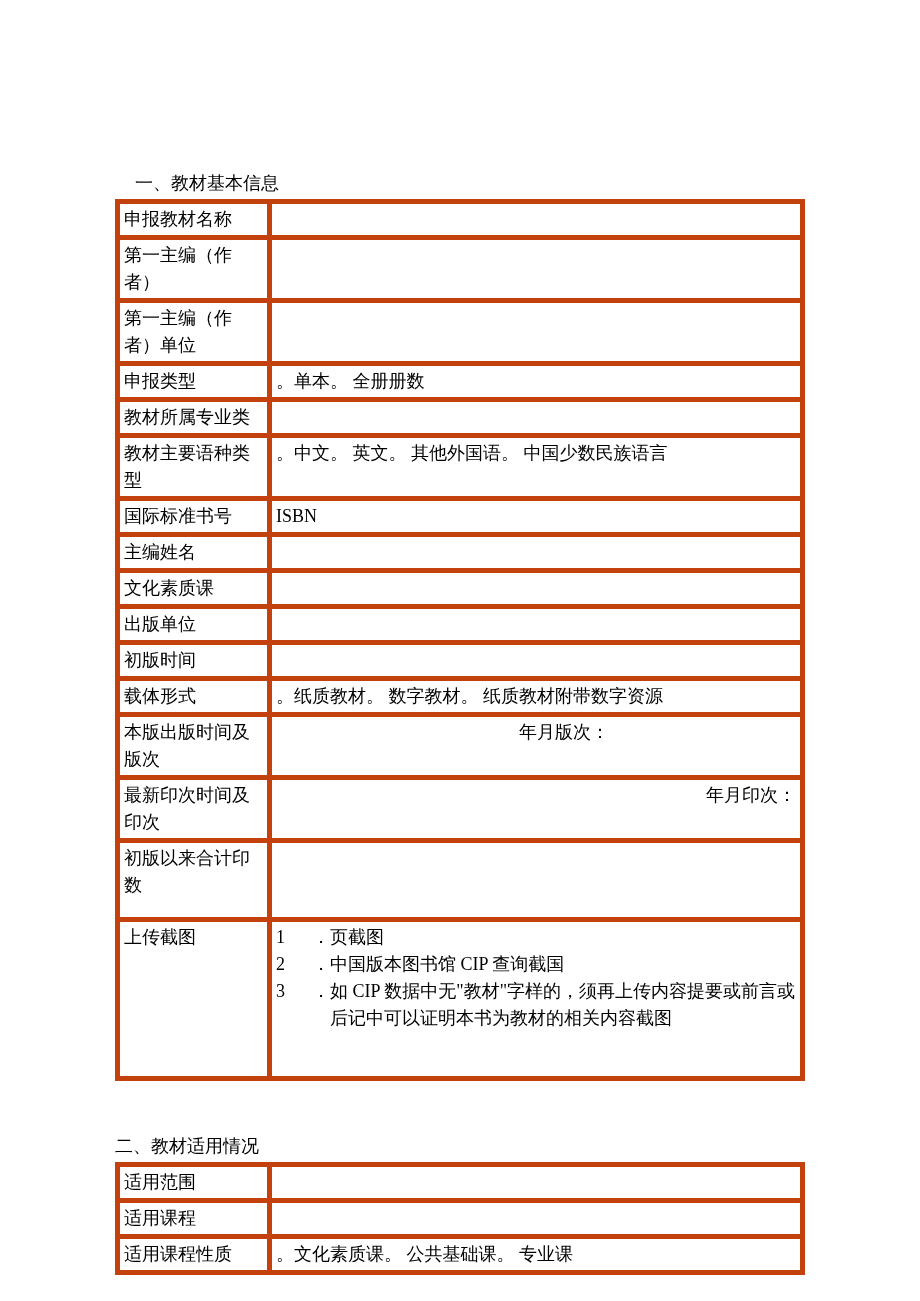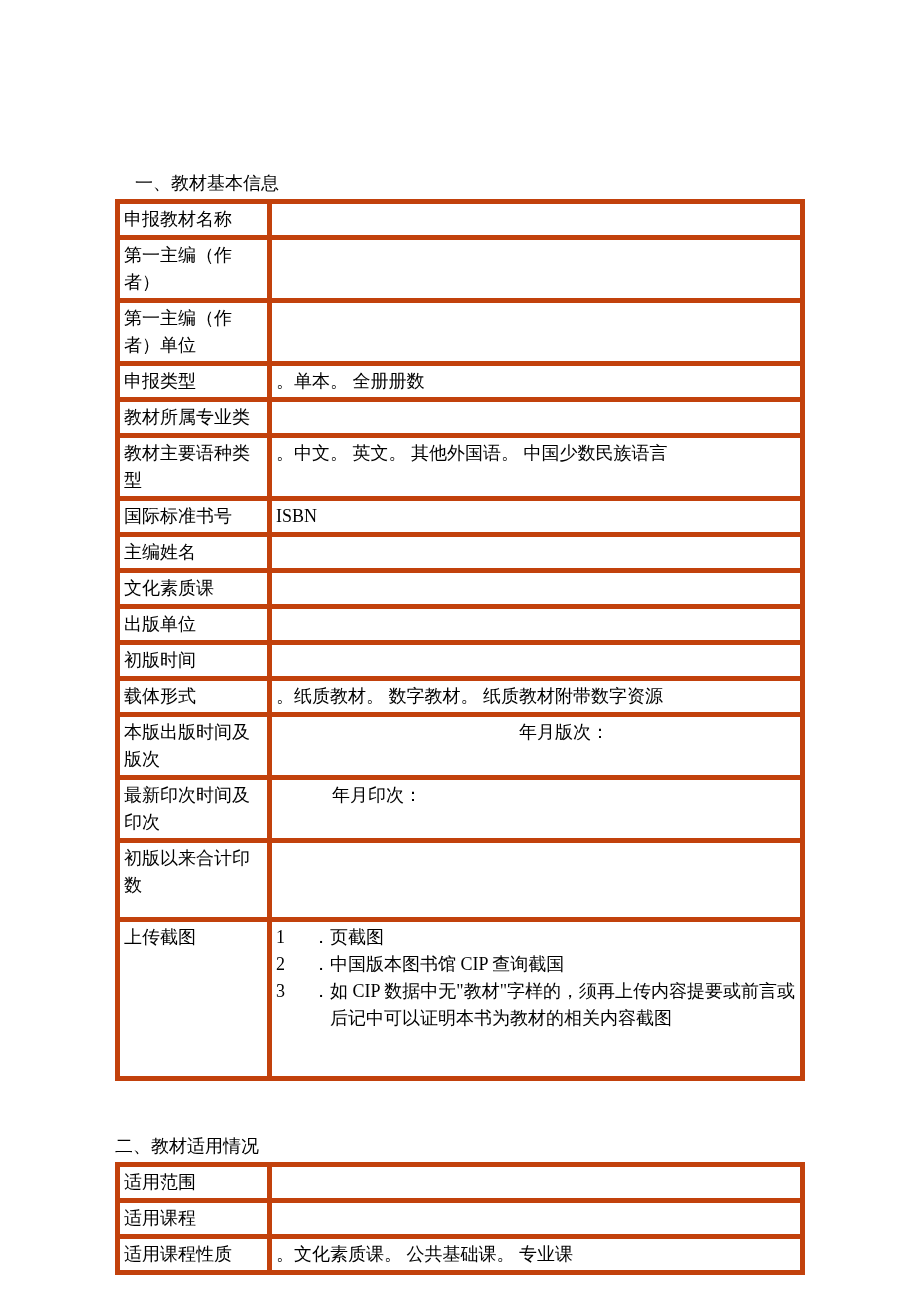--- a/index.html
+++ b/index.html
@@ -111,21 +111,21 @@
         <span class="opt">数字教材。</span>
         <span class="opt">纸质教材附带数字资源</span>
       </td>
     </tr>
     <tr>
       <td>本版出版时间及版次</td>
       <td style="text-align:center; padding-left:60px;">年月版次：</td>
     </tr>
     <tr>
       <td>最新印次时间及印次</td>
-      <td style="text-align:left; padding-left:60px;">年月印次：</td>
+      <td style="text-align:right; padding-left:60px;">年月印次：</td>
     </tr>
     <tr>
           <td style="padding-bottom:18px;">初版以来合计印数</td>
           <td></td>
         </tr>
     <tr>
       <td>上传截图</td>
       <td>
         <div class="ol-row">
               <span class="ol-num">1</span>

